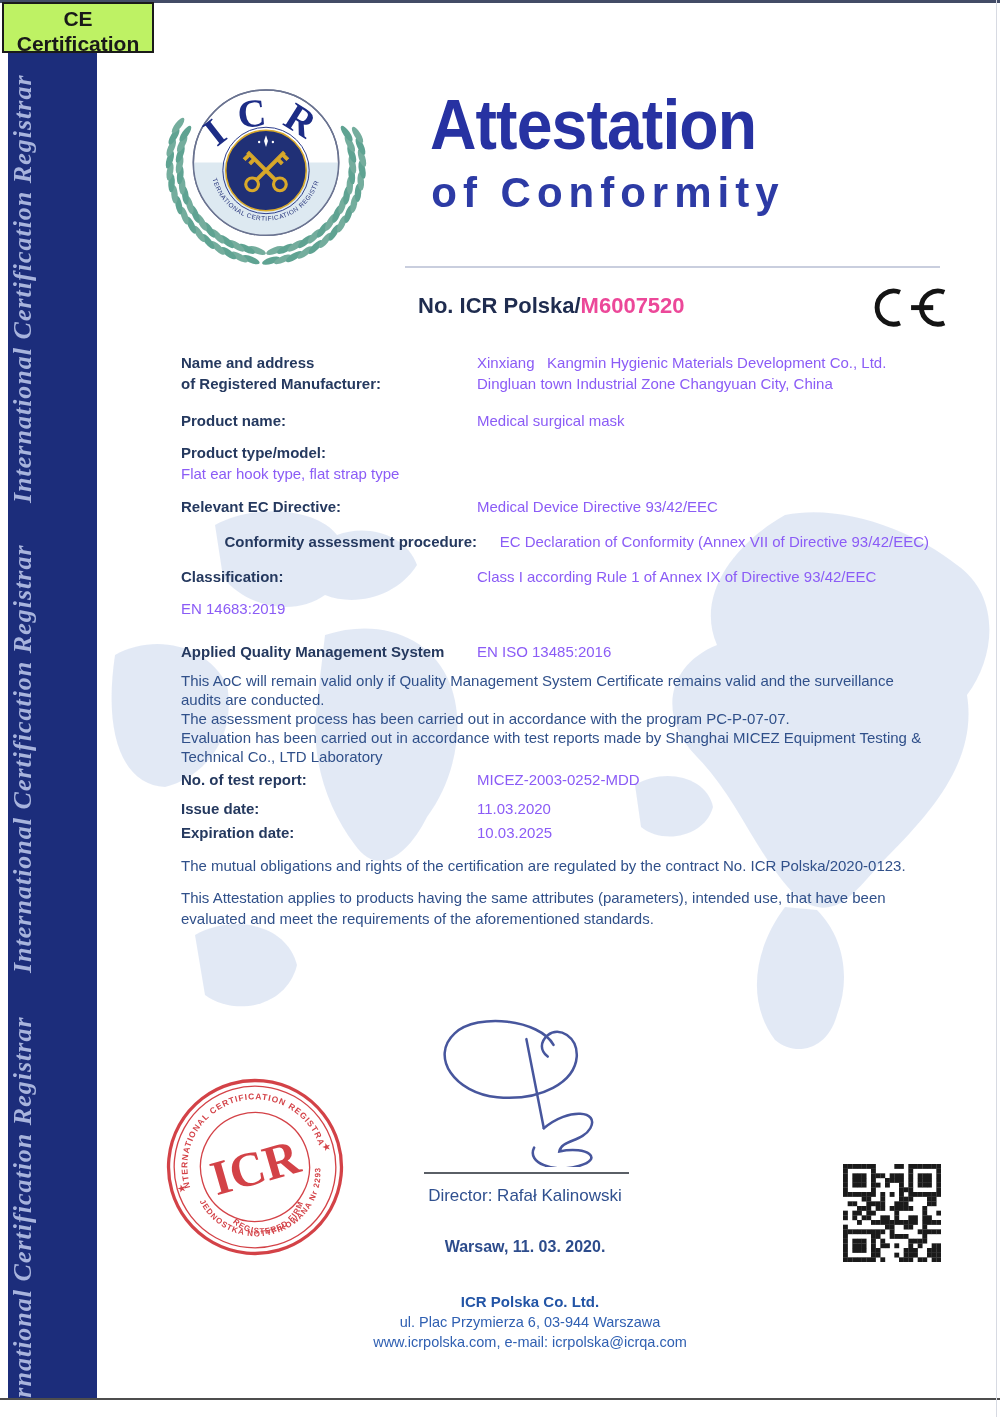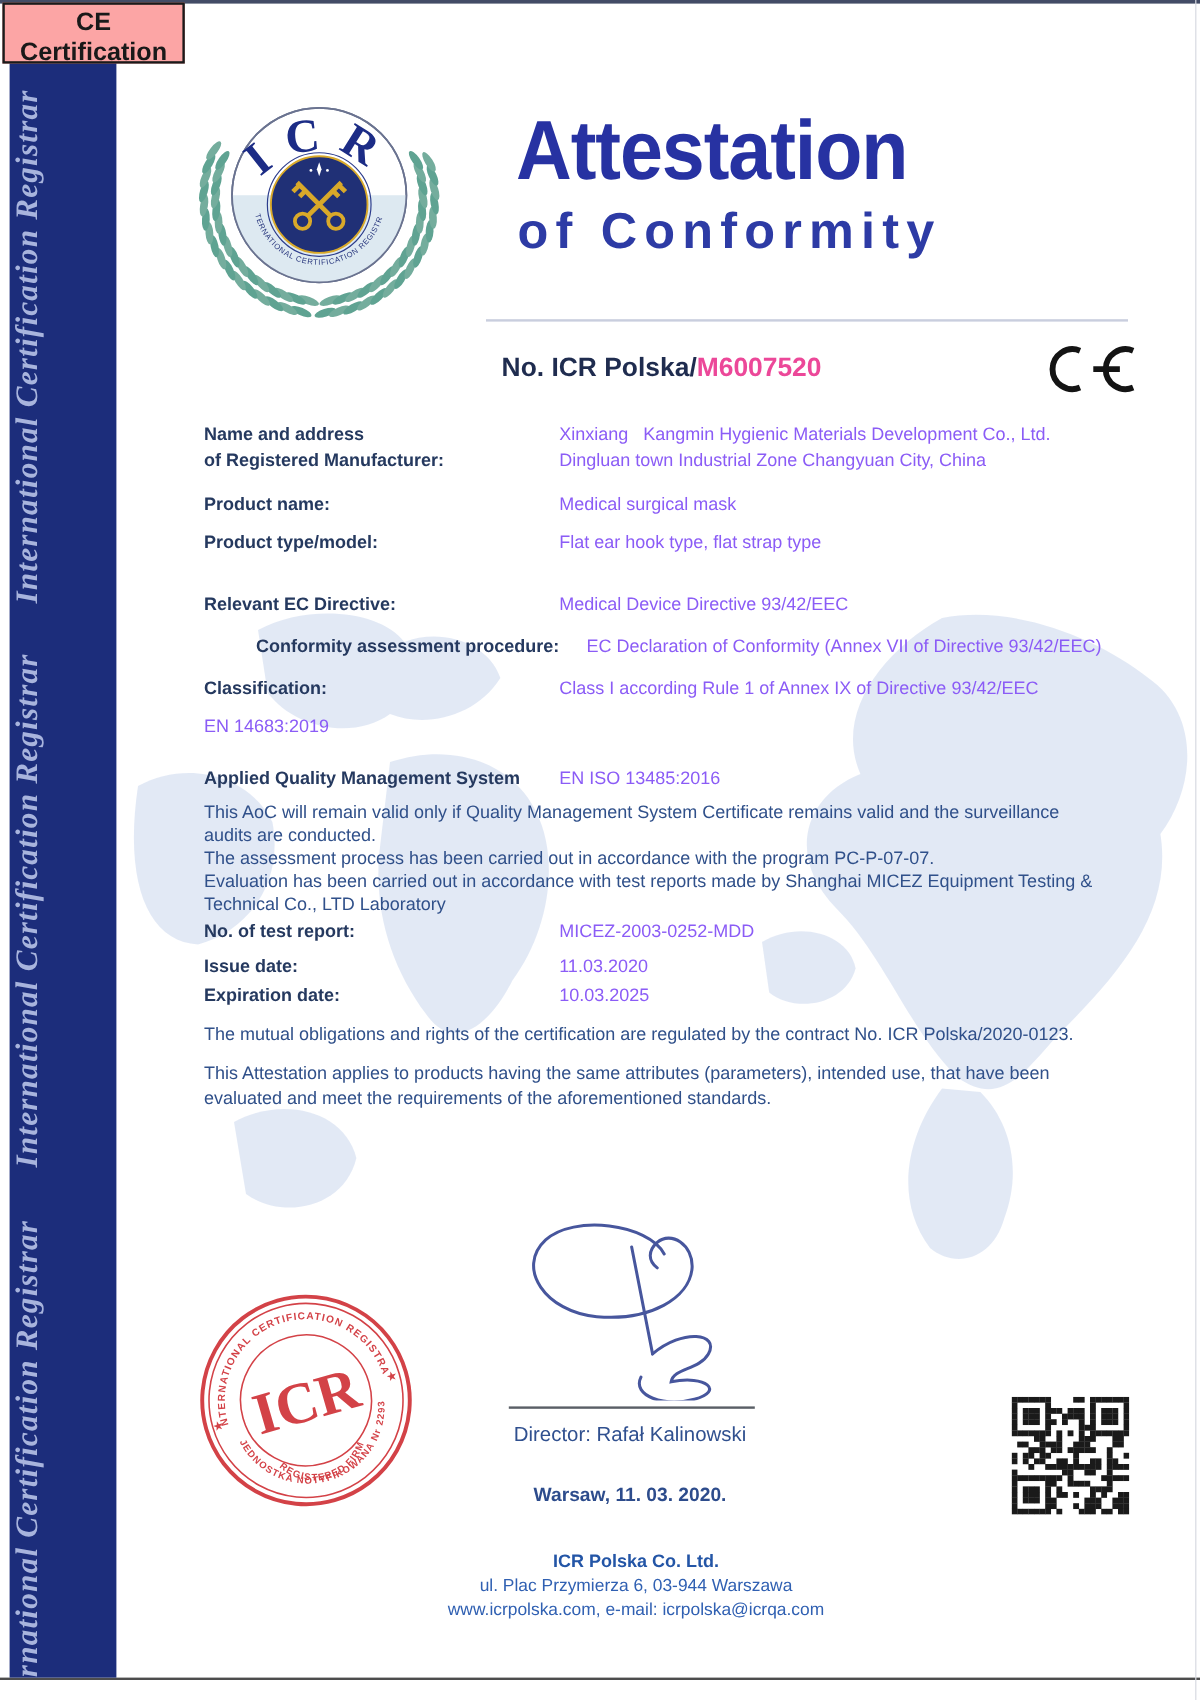--- a/index.html
+++ b/index.html
@@ -9,46 +9,46 @@
   .bottom-rule{position:absolute;left:0;top:1398px;width:1000px;height:2px;background:#4d4d4d;}
   .right-rule{position:absolute;left:996px;top:0;width:1px;height:1417px;background:#d7dae2;}
 
   
   .sidebar{position:absolute;left:8px;top:3px;width:89px;height:1395px;background:#1c2d7b;z-index:2;overflow:hidden;}
   .vtext{position:absolute;left:30px;white-space:nowrap;transform-origin:0 100%;transform:rotate(-90deg);
          font-family:"Liberation Serif",serif;font-style:italic;font-weight:bold;font-size:26px;
          color:#a8b4dd;letter-spacing:1px;}
 
   
-  .badge{position:absolute;left:2px;top:2px;width:152px;height:51px;background:#fca5a5;border:2px solid #1a1a1a;
+  .badge{position:absolute;left:2px;top:2px;width:152px;height:51px;background:#bef264;border:2px solid #1a1a1a;
          z-index:5;text-align:center;font-weight:bold;font-size:21px;line-height:25px;color:#191919;padding-top:2px;box-sizing:border-box;}
 
   
   .map{position:absolute;left:95px;top:455px;z-index:0;opacity:.55;}
 
   
   .logo{position:absolute;left:158px;top:80px;z-index:3;}
 
   
   .titleblock{position:absolute;left:430px;top:88px;z-index:3;text-align:right;}
   .t1{font-size:70px;font-weight:bold;color:#2732a2;letter-spacing:-1px;transform:scaleX(.92);transform-origin:0 0;line-height:74px;}
   .t2{font-size:42px;font-weight:700;color:#2d3ba5;letter-spacing:6px;line-height:46px;margin-top:8px;}
   .sep{position:absolute;left:405px;top:266px;width:535px;height:2px;background:#c9cede;z-index:3;}
   .certno{position:absolute;left:418px;top:293px;font-size:22px;font-weight:bold;z-index:3;}
   .certno .p1{color:#1f2c4f;} .certno .p2{color:#ec4899;}
   .cemark{position:absolute;left:868px;top:284px;z-index:3;}
 
   
-  .body{position:absolute;left:170px;top:352px;width:748px;z-index:3;font-size:15px;line-height:21px;color:#2f4f86;}
+  .body{position:absolute;left:181px;top:352px;width:748px;z-index:3;font-size:15px;line-height:21px;color:#2f4f86;}
   .row{display:flex;}
   .row .lab{width:296px;font-weight:bold;color:#25395f;flex:none;}
   .row .val{flex:1;color:#8b5cf6;}
   #details-rows .row:nth-child(1){margin-bottom:16px;}
   #details-rows .row:nth-child(2){margin-bottom:11px;}
-  #details-rows .row:nth-child(3){margin-bottom:30px;}
+  #details-rows .row:nth-child(3){margin-bottom:12px;flex-direction:column;}
   .statement{font-weight:bold;color:#25395f;width:692px;line-height:22px;margin-bottom:4px;}
   #compliance-rows .row:nth-child(1){margin-bottom:14px;}
   #compliance-rows .row:nth-child(2){margin-bottom:14px;text-align:right;}
   #compliance-rows .row:nth-child(3){margin-bottom:11px;}
   #compliance-rows .row:nth-child(4){margin-bottom:22px;}
   #compliance-rows .row:nth-child(5){margin-bottom:9px;}
   .notes .note{line-height:19px;color:#30508a;width:745px;}
   .notes{margin-bottom:3px;}
   #report-rows .row:nth-child(1){margin-bottom:8px;}
   #report-rows .row:nth-child(2){margin-bottom:3px;}

